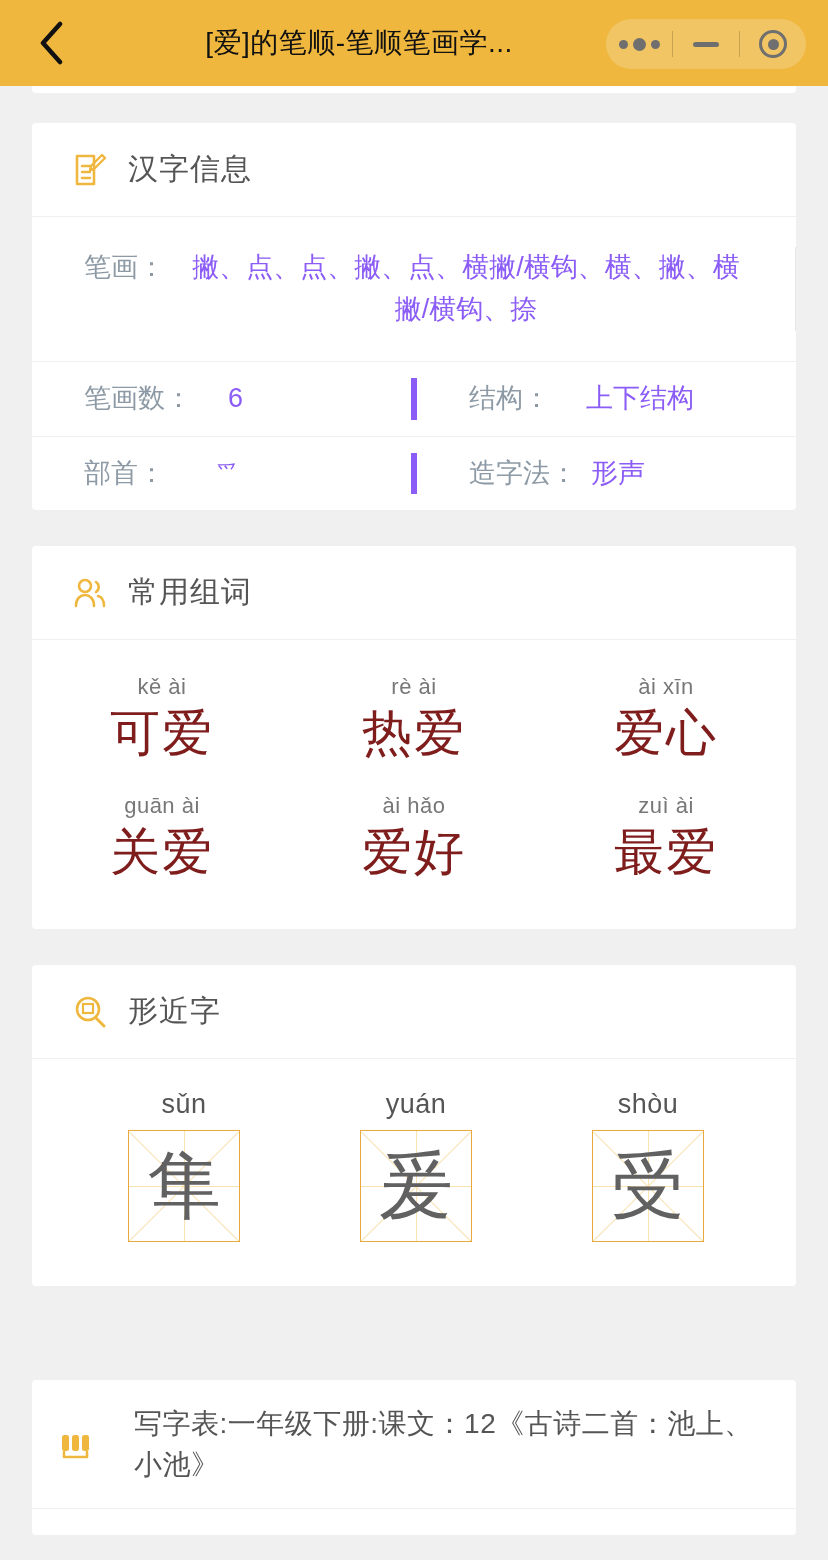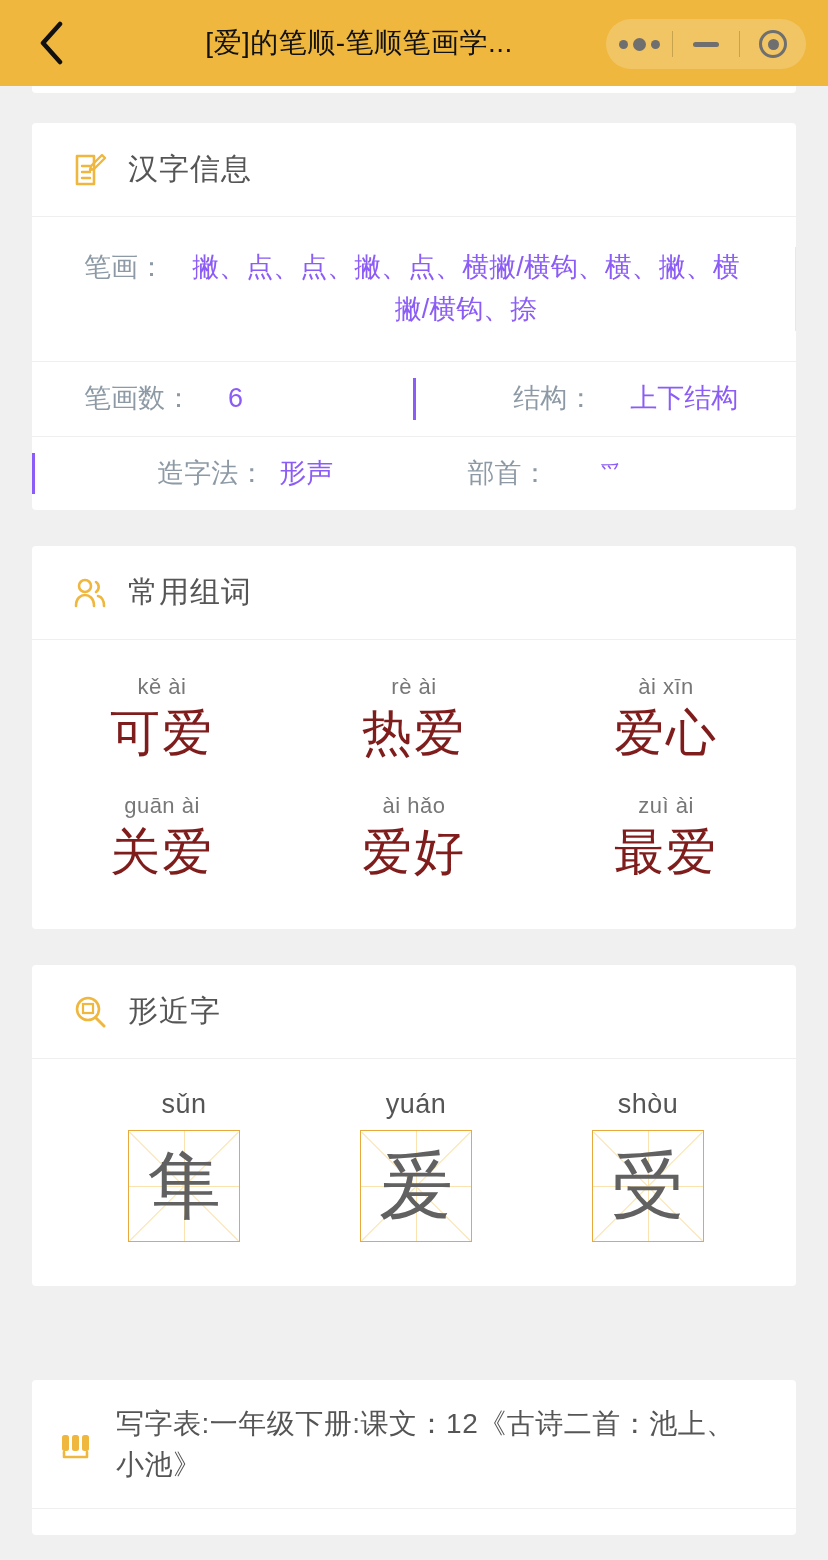--- a/index.html
+++ b/index.html
@@ -90,21 +90,21 @@
     border-bottom:1px solid #efefef;
   }
   .card-head .ttl{font-size:30px;color:#555;letter-spacing:1px;}
   .hicon{width:36px;height:36px;flex:0 0 auto;display:block;}
 
   
   .info-body{padding:4px 0 0;}
   .row{display:flex;align-items:flex-start;padding:16px 0;}
   .row + .row{border-top:1px solid #efefef;}
   .cell{display:flex;align-items:flex-start;flex:1;padding:0 12px 0 52px;min-width:0;}
-  .cell.bordered{border-left:3px solid #8b5cf6;justify-content:center;}
+  .cell.bordered{border-left:6px solid #8b5cf6;}
   .lbl{color:#8d9aa5;font-size:27px;line-height:1.55;white-space:nowrap;flex:0 0 auto;}
   .val{color:#8b5cf6;font-size:27px;line-height:1.55;margin-left:14px;}
   .val.radical{font-size:19px;position:relative;top:4px;margin-left:52px;}
   .val.wide{margin-left:36px;}
   .stroke-row{padding:26px 0 30px;text-align:center;}
   .stroke-row .cell{padding-right:40px;border-right:1px solid #e8e8e8;}
   .stroke-row .val{margin-left:12px;}
 
   
   .words{
@@ -139,21 +139,21 @@
   }
   .tian::before{transform:rotate(45deg);}
   .tian::after{transform:rotate(-45deg);}
   .tian .cx,.tian .cy{position:absolute;background:#fbe3b0;}
   .tian .cx{left:0;right:0;top:50%;height:1px;}
   .tian .cy{top:0;bottom:0;left:50%;width:1px;}
   .tian .ch{position:relative;z-index:2;font-size:74px;color:#616161;line-height:1;}
 
   
   .lesson-head{
-    display:flex;align-items:center;gap:22px;
+    display:flex;align-items:center;gap:40px;
     padding:24px 34px 22px 26px;
     border-bottom:1px solid #efefef;
   }
   .lesson-head .ttl{font-size:28px;color:#555;line-height:1.45;letter-spacing:0.5px;}
   .lesson-body{padding:26px 0 0 96px;display:flex;gap:66px;}
 </style>
 </head>
 <body>
 
 <div class="header">
@@ -217,27 +217,27 @@
           <span class="lbl">笔画数：</span>
           <span class="val wide">6</span>
         </div>
         <div class="cell bordered">
           <span class="lbl">结构：</span>
           <span class="val wide">上下结构</span>
         </div>
       </div>
 
       <div class="row">
+        <div class="cell">
+          <span class="lbl">部首：</span>
+          <span class="val radical">爫</span>
+        </div>
         <div class="cell bordered">
           <span class="lbl">造字法：</span>
           <span class="val">形声</span>
-        </div>
-        <div class="cell">
-          <span class="lbl">部首：</span>
-          <span class="val radical">爫</span>
         </div>
       </div>
     </div>
   </div>
 
   <div class="gap-36"></div>
 
   <div class="card">
     <div class="card-head">
       <span>

